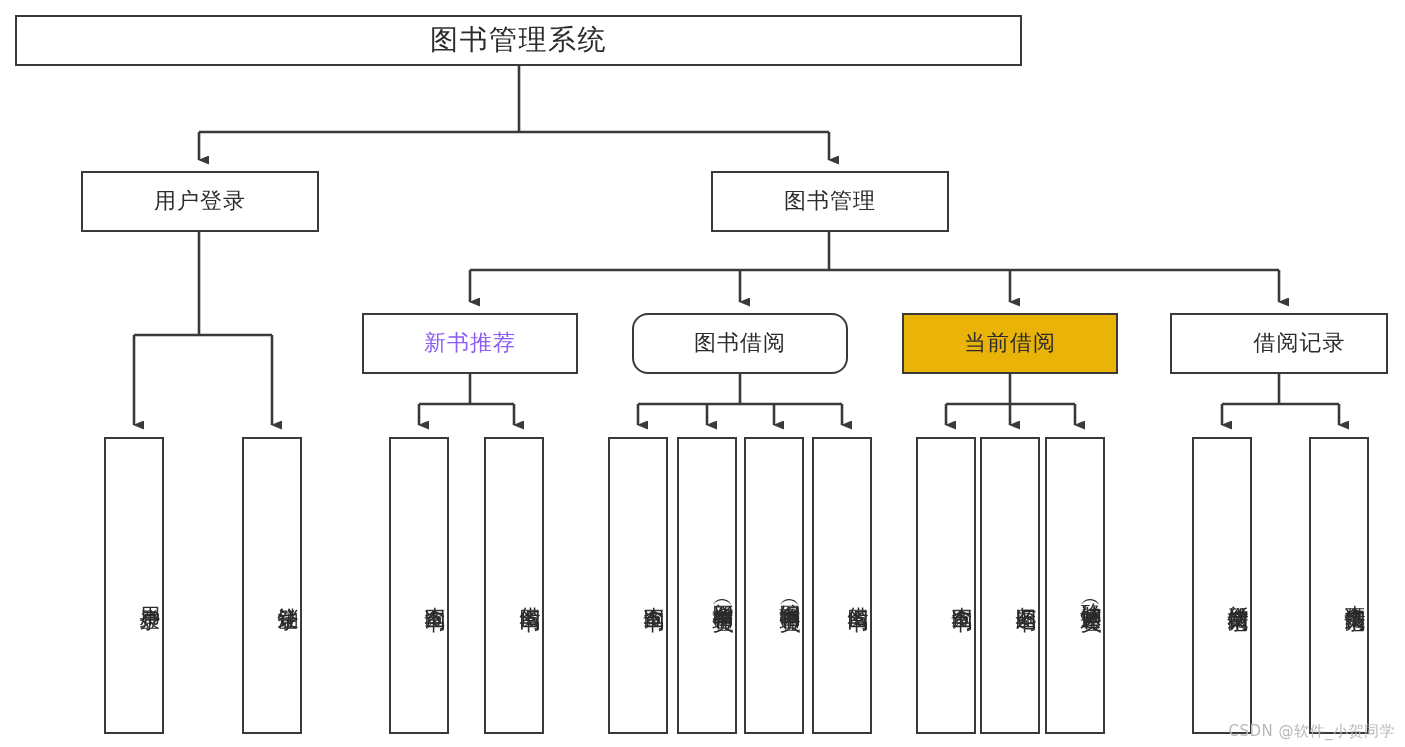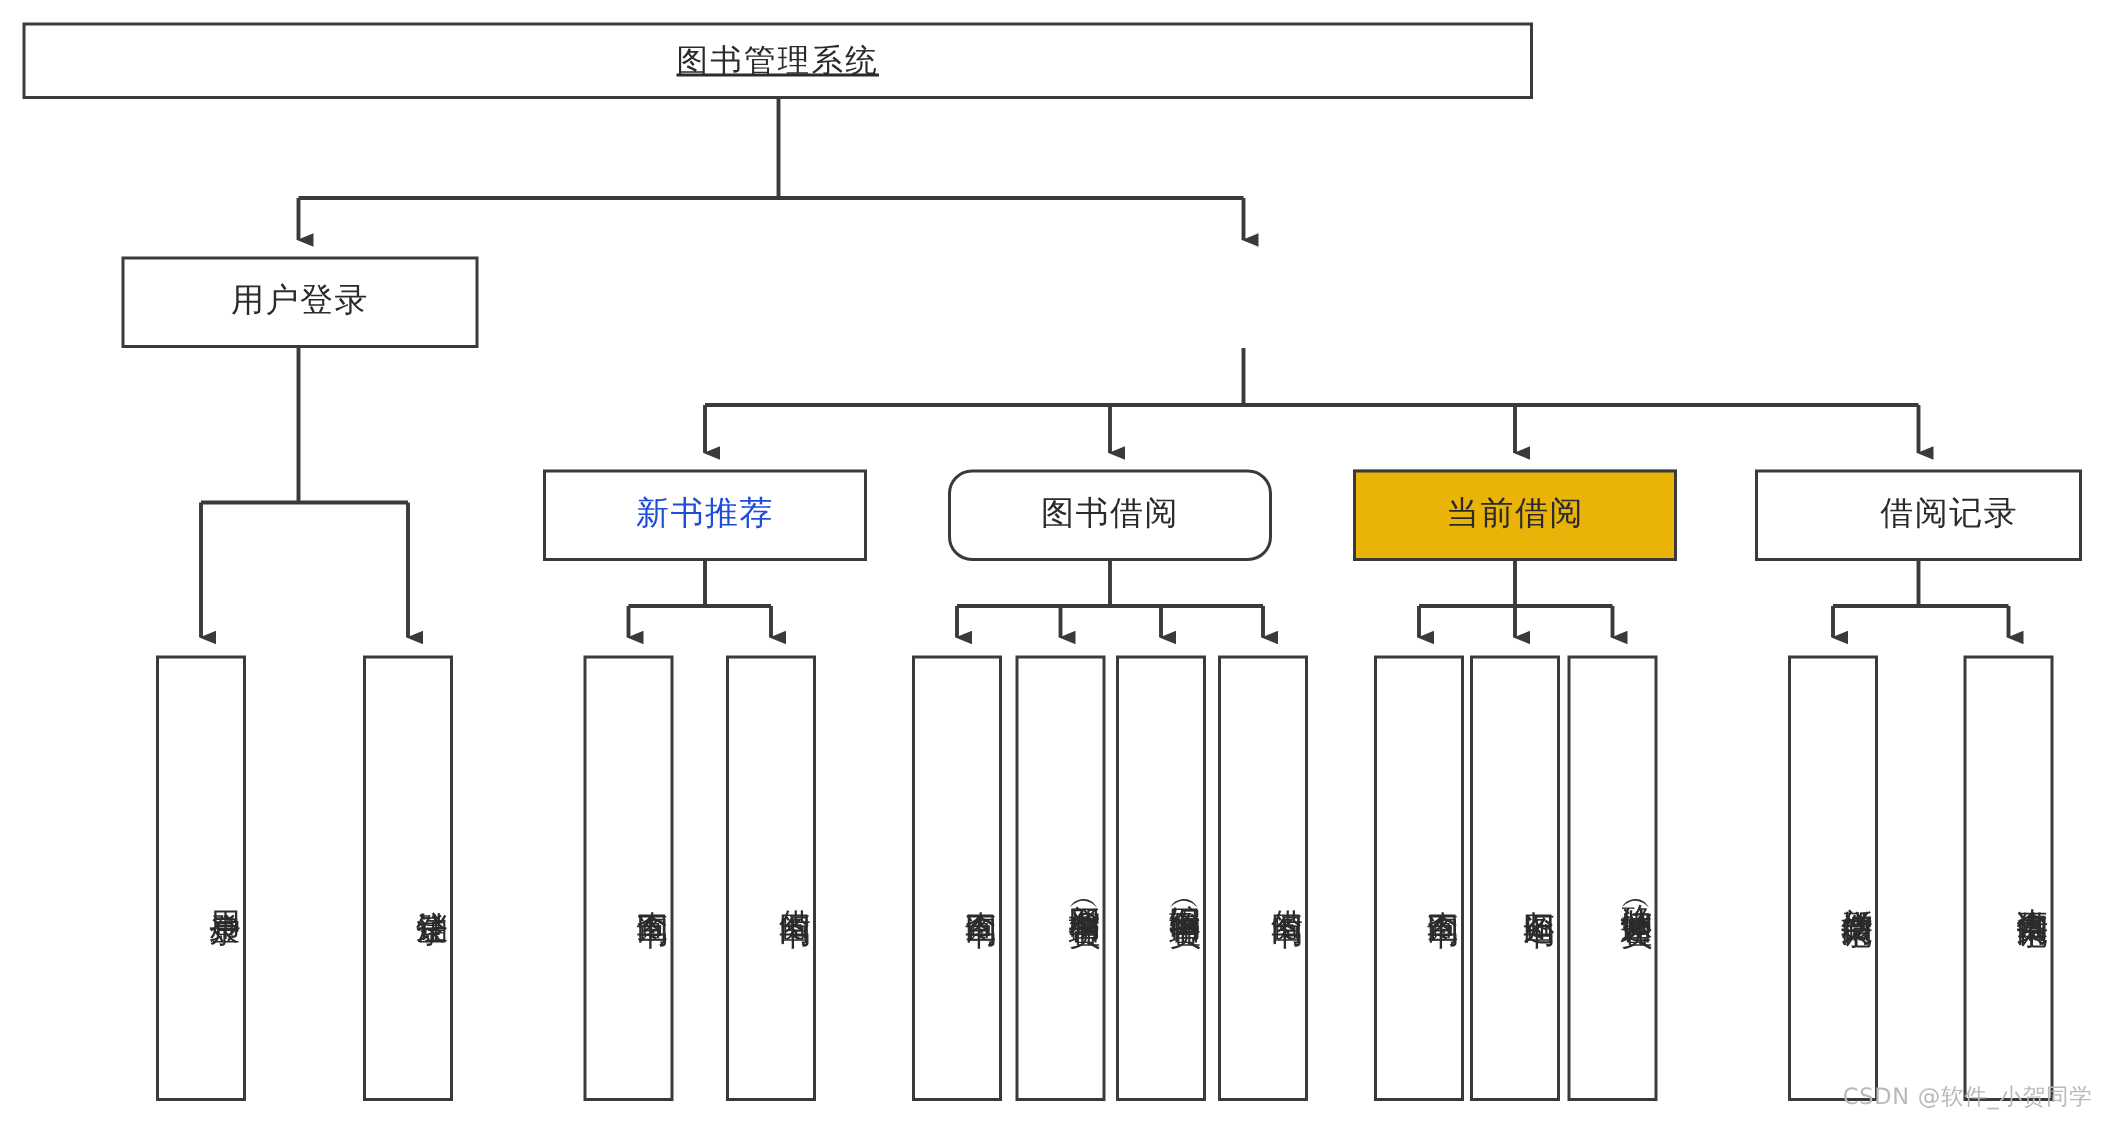--- a/index.html
+++ b/index.html
@@ -32,23 +32,22 @@
     justify-content: center;
     color: #2b2b2b;
   }
   .node-h {
     font-size: 22px;
     line-height: 1.1;
     letter-spacing: 1px;
     white-space: nowrap;
   }
   .node-root {
-    font-size: 21px;
+    font-size: 28px;
     letter-spacing: 1.5px;
-    text-decoration: underline;
   }
   .node-v {
     writing-mode: vertical-rl;
     text-orientation: upright;
     font-size: 21px;
     line-height: 1.18;
     letter-spacing: 1.5px;
     padding-top: 14px;
     align-items: flex-start;
     justify-content: center;
@@ -116,22 +115,23 @@
       <path d="M1279,374 L1279,404"></path>
       <path d="M1222,404 L1339,404"></path>
       <path d="M1222,404 L1222,425" marker-end="url(#arrowhead)"></path>
       <path d="M1339,404 L1339,425" marker-end="url(#arrowhead)"></path>
     </g>
   </svg>
 
   <div class="node node-h node-root" style="left: 15px; top: 15px; width: 1007px; height: 51px; border-color: rgb(58, 58, 58); color: rgb(43, 43, 43); background: rgb(255, 255, 255);">图书管理系统</div>
 
   <div class="node node-h" style="left: 81px; top: 171px; width: 238px; height: 61px; border-color: rgb(58, 58, 58); color: rgb(43, 43, 43); background: rgb(255, 255, 255);">用户登录</div>
+  <div class="node node-h" style="left: 711px; top: 171px; width: 238px; height: 61px; border-color: rgb(58, 58, 58); color: rgb(43, 43, 43); background: rgb(255, 255, 255);">图书管理</div>
 
-  <div class="node node-h" style="left: 362px; top: 313px; width: 216px; height: 61px; border-color: rgb(58, 58, 58); color: #1d4ed8; background: rgb(255, 255, 255);">新书推荐</div>
+  <div class="node node-h" style="left: 362px; top: 313px; width: 216px; height: 61px; border-color: rgb(58, 58, 58); color: #8b5cf6; background: rgb(255, 255, 255);">新书推荐</div>
   <div class="node node-h" style="left: 632px; top: 313px; width: 216px; height: 61px; border-color: rgb(58, 58, 58); color: rgb(43, 43, 43); background: rgb(255, 255, 255); border-radius: 16px;">图书借阅</div>
   <div class="node node-h" style="left: 902px; top: 313px; width: 216px; height: 61px; border-color: rgb(58, 58, 58); color: rgb(43, 43, 43); background: #eab308;">当前借阅</div>
   <div class="node node-h" style="left: 1170px; top: 313px; width: 218px; height: 61px; border-color: rgb(58, 58, 58); color: rgb(43, 43, 43); background: rgb(255, 255, 255); padding-left: 41px;">借阅记录</div>
 
   <div class="node node-v" style="left: 104px; top: 437px; width: 60px; height: 297px; border-color: rgb(58, 58, 58); color: rgb(43, 43, 43); background: rgb(255, 255, 255);">用户登录</div>
   <div class="node node-v" style="left: 242px; top: 437px; width: 60px; height: 297px; border-color: rgb(58, 58, 58); color: rgb(43, 43, 43); background: rgb(255, 255, 255);">注销登录</div>
   <div class="node node-v" style="left: 389px; top: 437px; width: 60px; height: 297px; border-color: rgb(58, 58, 58); color: rgb(43, 43, 43); background: rgb(255, 255, 255);">查询图书</div>
   <div class="node node-v" style="left: 484px; top: 437px; width: 60px; height: 297px; border-color: rgb(58, 58, 58); color: rgb(43, 43, 43); background: rgb(255, 255, 255);">借阅图书</div>
   <div class="node node-v" style="left: 608px; top: 437px; width: 60px; height: 297px; border-color: rgb(58, 58, 58); color: rgb(43, 43, 43); background: rgb(255, 255, 255);">查询图书</div>
   <div class="node node-v" style="left: 677px; top: 437px; width: 60px; height: 297px; border-color: rgb(58, 58, 58); color: rgb(43, 43, 43); background: rgb(255, 255, 255);">新增图书（管理员）</div>

